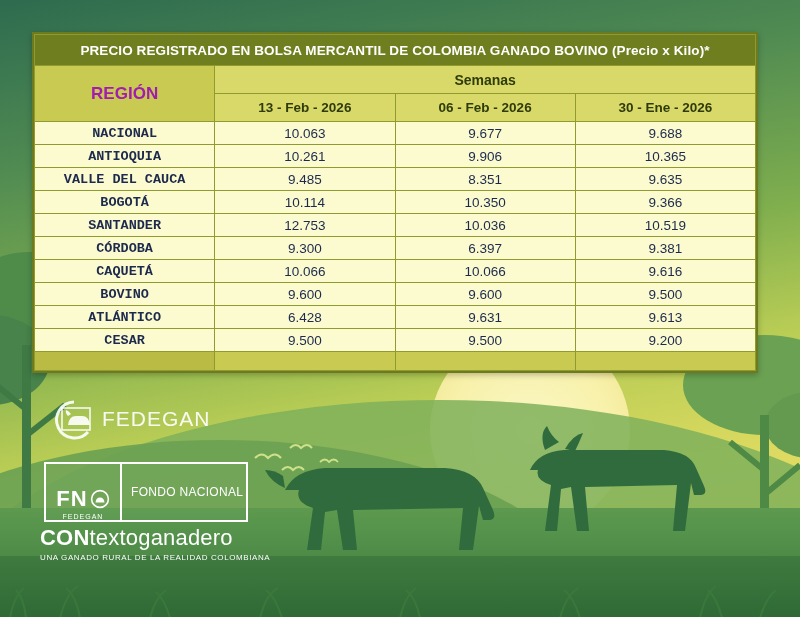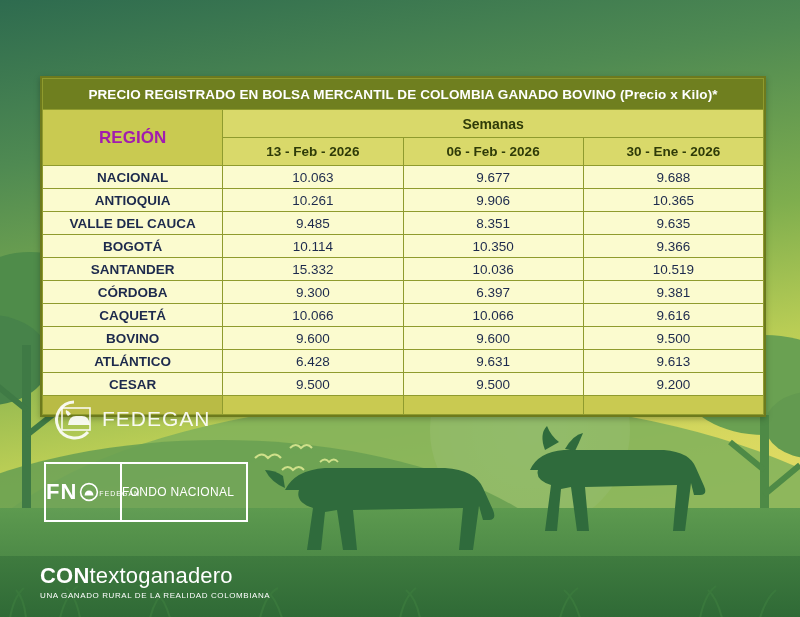--- a/index.html
+++ b/index.html
@@ -64,26 +64,25 @@
     width: 170px; height: 290px;
   }
   .tree-right {
     position: absolute;
     left: 660px; top: 330px;
     width: 190px; height: 230px;
   }
   
   .table-wrap {
     position: absolute;
-    left: 40px;
+    left: 32px;
     top: 32px;
     width: 722px;
     border: 2px solid #6d7a1d;
     box-shadow: 0 2px 6px rgba(0,0,0,.25);
-    margin-top: 44px;
   }
   table.price {
     border-collapse: collapse;
     width: 100%;
     table-layout: fixed;
   }
   table.price td, table.price th {
     border: 1px solid #8f9b2e;
     padding: 0;
   }
@@ -120,20 +119,21 @@
     text-align: center;
     height: 27px;
   }
   .region-cell {
     background: #fbfbcf;
     color: #1d2a4d;
     font-weight: bold;
     font-size: 13.5px;
     text-align: center;
     height: 22px;
+    font-family: Liberation Mono, monospace;
   }
   .value-cell {
     background: #fbfbcf;
     color: #1d2a4d;
     font-size: 13.5px;
     text-align: center;
     height: 22px;
   }
   .footer-row td {
     background: #c9ca51;
@@ -167,48 +167,50 @@
     border: 2px solid #ffffff;
     display: flex;
     align-items: center;
     background: rgba(255,255,255,0.03);
   }
   .fng-left {
     width: 74px;
     border-right: 2px solid #ffffff;
     height: 100%;
     display: flex;
+    flex-direction: column;
     align-items: center;
-    justify-content: flex-start;
+    justify-content: flex-end;
     color: #fff;
   }
   .fng-fn {
     font-size: 22px;
     font-weight: bold;
     letter-spacing: 1px;
     line-height: 1;
     display: flex;
     align-items: center;
     gap: 2px;
   }
   .fng-sub {
     font-size: 7px;
     letter-spacing: 1px;
     margin-top: 3px;
   }
   .fng-right {
+    padding-left: 9px;
     color: #fff;
     line-height: 1.05;
   }
   .fng-r1 { font-size: 12px; letter-spacing: .3px; }
   .fng-r2 { font-size: 17px; font-weight: bold; letter-spacing: .2px; }
   .contexto {
     position: absolute;
     left: 40px;
-    top: 563px;
+    top: 525px;
     color: #ffffff;
   }
   .contexto-main {
     font-size: 22px;
     letter-spacing: .2px;
   }
   .contexto-main b { font-weight: bold; }
   .contexto-sub {
     font-size: 8px;
     letter-spacing: .6px;
@@ -315,21 +317,21 @@
         <td class="value-cell">9.635</td>
       </tr>
       <tr>
         <td class="region-cell">BOGOTÁ</td>
         <td class="value-cell">10.114</td>
         <td class="value-cell">10.350</td>
         <td class="value-cell">9.366</td>
       </tr>
       <tr>
         <td class="region-cell">SANTANDER</td>
-        <td class="value-cell">15.332</td>
+        <td class="value-cell">12.753</td>
         <td class="value-cell">10.036</td>
         <td class="value-cell">10.519</td>
       </tr>
       <tr>
         <td class="region-cell">CÓRDOBA</td>
         <td class="value-cell">9.300</td>
         <td class="value-cell">6.397</td>
         <td class="value-cell">9.381</td>
       </tr>
       <tr>

